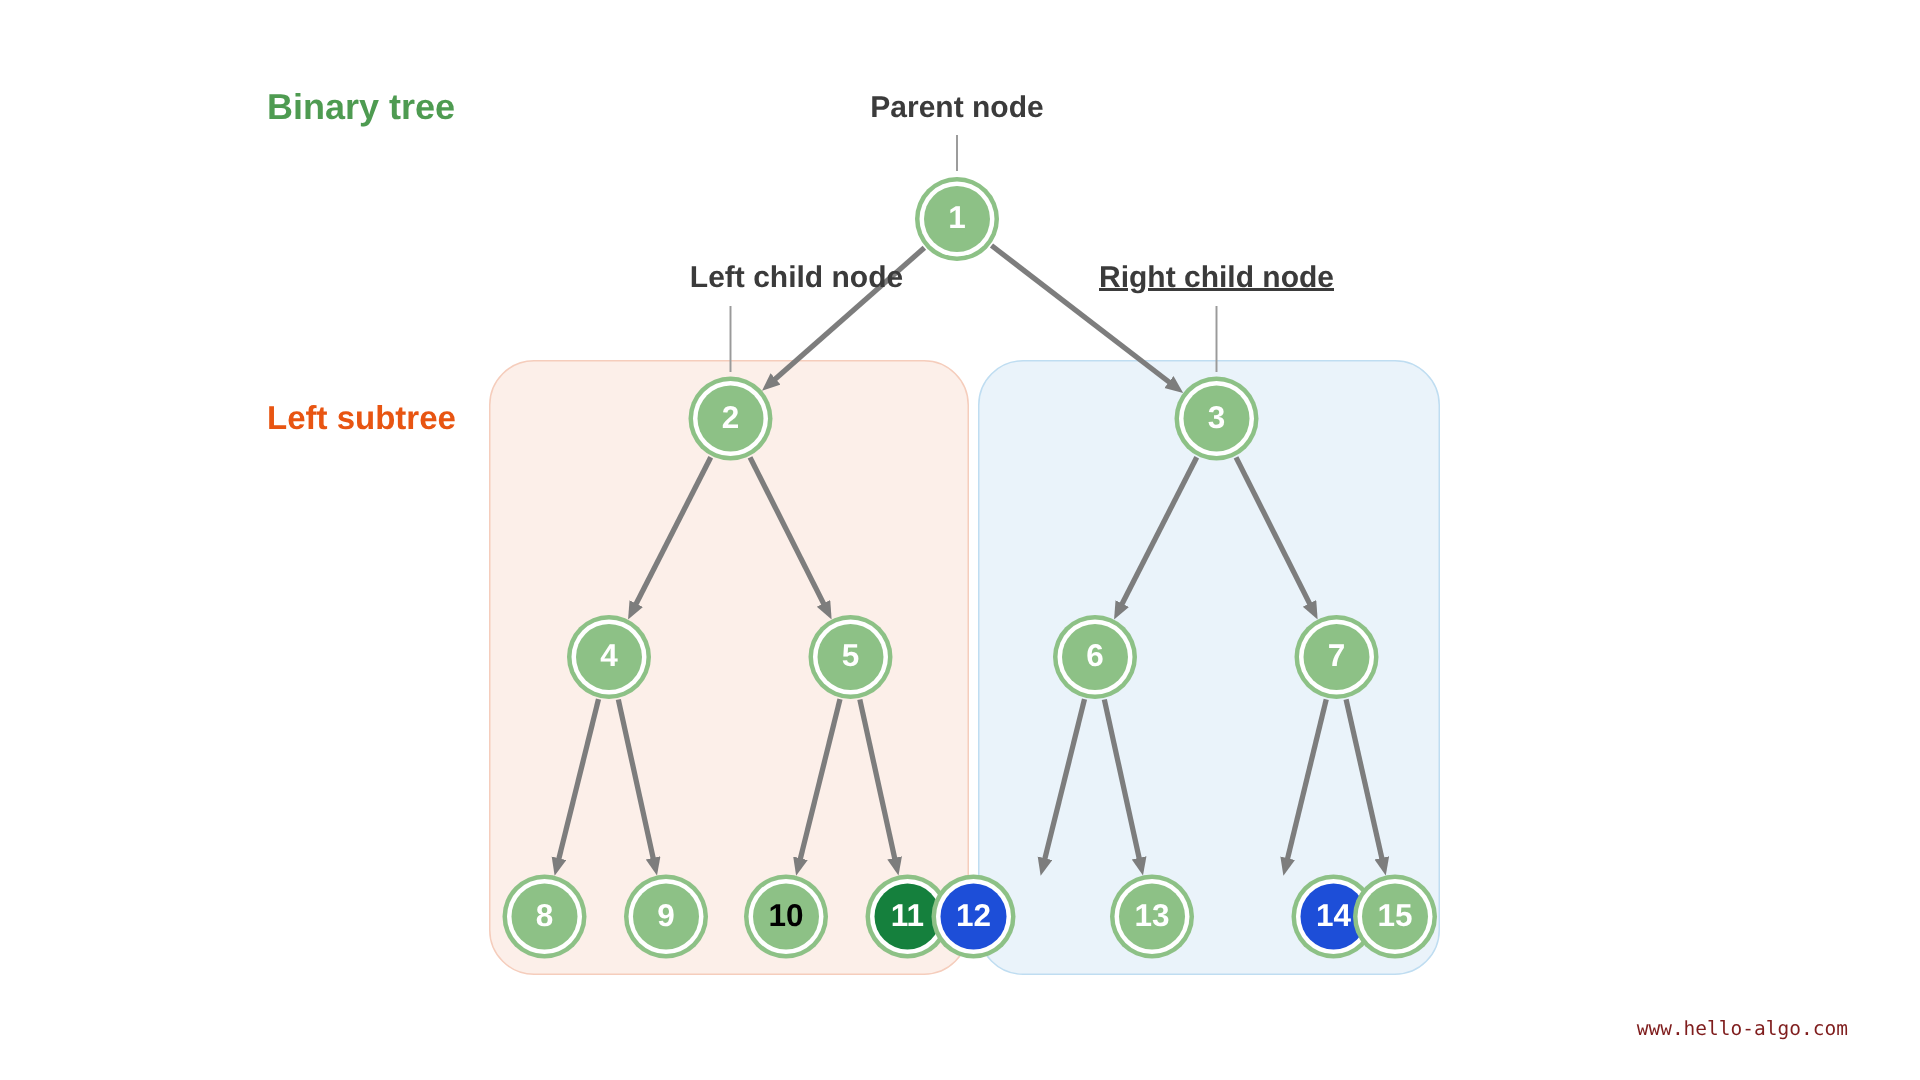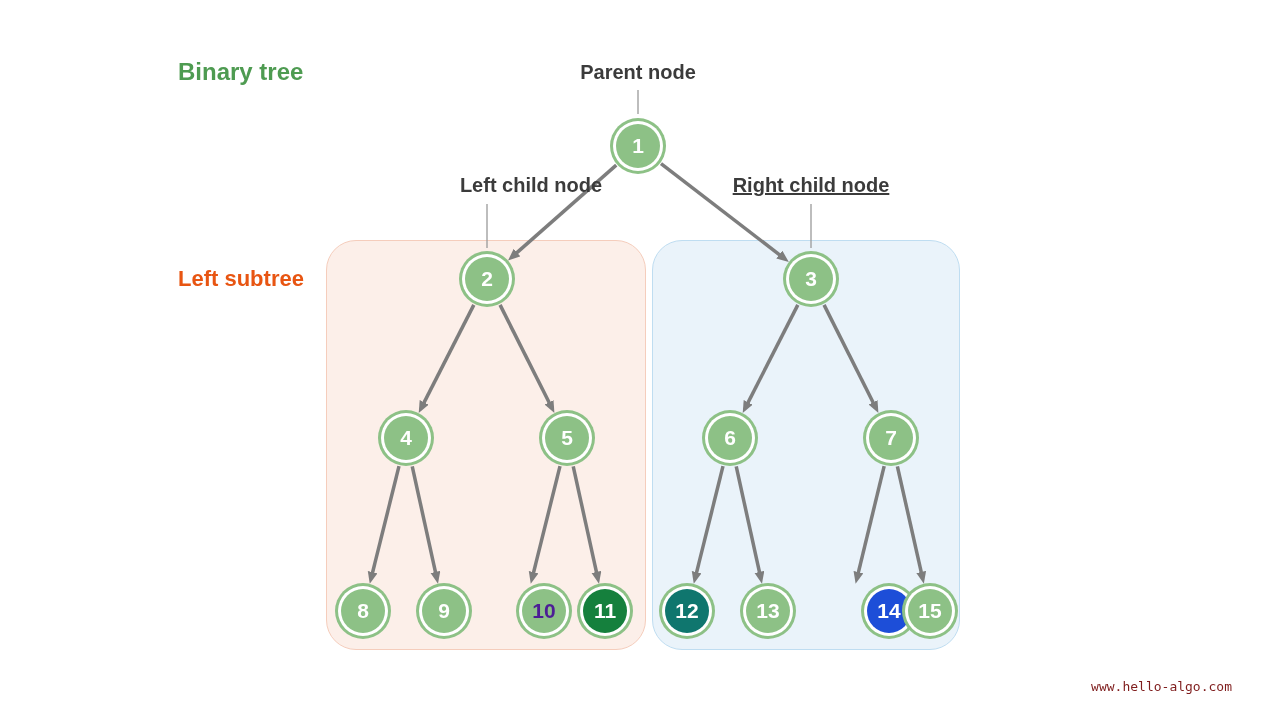--- a/index.html
+++ b/index.html
@@ -64,23 +64,23 @@
   <div id="nodes-layer">
       <div class="node" style="left: 616px; top: 124px; background: rgb(141, 193, 134); color: rgb(255, 255, 255); box-shadow: rgb(255, 255, 255) 0px 0px 0px 3px, rgb(141, 193, 134) 0px 0px 0px 6px;">1</div>
       <div class="node" style="left: 465px; top: 257px; background: rgb(141, 193, 134); color: rgb(255, 255, 255); box-shadow: rgb(255, 255, 255) 0px 0px 0px 3px, rgb(141, 193, 134) 0px 0px 0px 6px;">2</div>
       <div class="node" style="left: 789px; top: 257px; background: rgb(141, 193, 134); color: rgb(255, 255, 255); box-shadow: rgb(255, 255, 255) 0px 0px 0px 3px, rgb(141, 193, 134) 0px 0px 0px 6px;">3</div>
       <div class="node" style="left: 384px; top: 416px; background: rgb(141, 193, 134); color: rgb(255, 255, 255); box-shadow: rgb(255, 255, 255) 0px 0px 0px 3px, rgb(141, 193, 134) 0px 0px 0px 6px;">4</div>
       <div class="node" style="left: 545px; top: 416px; background: rgb(141, 193, 134); color: rgb(255, 255, 255); box-shadow: rgb(255, 255, 255) 0px 0px 0px 3px, rgb(141, 193, 134) 0px 0px 0px 6px;">5</div>
       <div class="node" style="left: 708px; top: 416px; background: rgb(141, 193, 134); color: rgb(255, 255, 255); box-shadow: rgb(255, 255, 255) 0px 0px 0px 3px, rgb(141, 193, 134) 0px 0px 0px 6px;">6</div>
       <div class="node" style="left: 869px; top: 416px; background: rgb(141, 193, 134); color: rgb(255, 255, 255); box-shadow: rgb(255, 255, 255) 0px 0px 0px 3px, rgb(141, 193, 134) 0px 0px 0px 6px;">7</div>
       <div class="node" style="left: 341px; top: 589px; background: rgb(141, 193, 134); color: rgb(255, 255, 255); box-shadow: rgb(255, 255, 255) 0px 0px 0px 3px, rgb(141, 193, 134) 0px 0px 0px 6px;">8</div>
       <div class="node" style="left: 422px; top: 589px; background: rgb(141, 193, 134); color: rgb(255, 255, 255); box-shadow: rgb(255, 255, 255) 0px 0px 0px 3px, rgb(141, 193, 134) 0px 0px 0px 6px;">9</div>
-      <div class="node" style="left: 522px; top: 589px; background: rgb(141, 193, 134); color: #4c1d95; box-shadow: rgb(255, 255, 255) 0px 0px 0px 3px, rgb(141, 193, 134) 0px 0px 0px 6px;">10</div>
+      <div class="node" style="left: 502px; top: 589px; background: rgb(141, 193, 134); color: #000000; box-shadow: rgb(255, 255, 255) 0px 0px 0px 3px, rgb(141, 193, 134) 0px 0px 0px 6px;">10</div>
       <div class="node" style="left: 583px; top: 589px; background: #15803d; color: rgb(255, 255, 255); box-shadow: rgb(255, 255, 255) 0px 0px 0px 3px, rgb(141, 193, 134) 0px 0px 0px 6px;">11</div>
-      <div class="node" style="left: 665px; top: 589px; background: #0f766e; color: rgb(255, 255, 255); box-shadow: rgb(255, 255, 255) 0px 0px 0px 3px, rgb(141, 193, 134) 0px 0px 0px 6px; text-align: right;">12</div>
+      <div class="node" style="left: 627px; top: 589px; background: #1d4ed8; color: rgb(255, 255, 255); box-shadow: rgb(255, 255, 255) 0px 0px 0px 3px, rgb(141, 193, 134) 0px 0px 0px 6px; text-align: right;">12</div>
       <div class="node" style="left: 746px; top: 589px; background: rgb(141, 193, 134); color: rgb(255, 255, 255); box-shadow: rgb(255, 255, 255) 0px 0px 0px 3px, rgb(141, 193, 134) 0px 0px 0px 6px;">13</div>
       <div class="node" style="left: 827px; top: 589px; background: #1d4ed8; color: rgb(255, 255, 255); box-shadow: rgb(255, 255, 255) 0px 0px 0px 3px, rgb(141, 193, 134) 0px 0px 0px 6px; margin-left: 40px;">14</div>
       <div class="node" style="left: 908px; top: 589px; background: rgb(141, 193, 134); color: rgb(255, 255, 255); box-shadow: rgb(255, 255, 255) 0px 0px 0px 3px, rgb(141, 193, 134) 0px 0px 0px 6px;">15</div>
     </div>
 
   <div id="diagram-title" class="lbl" style="color: rgb(78, 155, 81); text-align: center;">Binary tree</div>
   <div id="parent-label" class="lbl centered">Parent node</div>
   <div id="left-child-label" class="lbl centered">Left child node</div>
   <div id="right-child-label" class="lbl centered">Right child node</div>
   <div id="left-subtree-label" class="lbl" style="color: rgb(232, 85, 18);">Left subtree</div>

